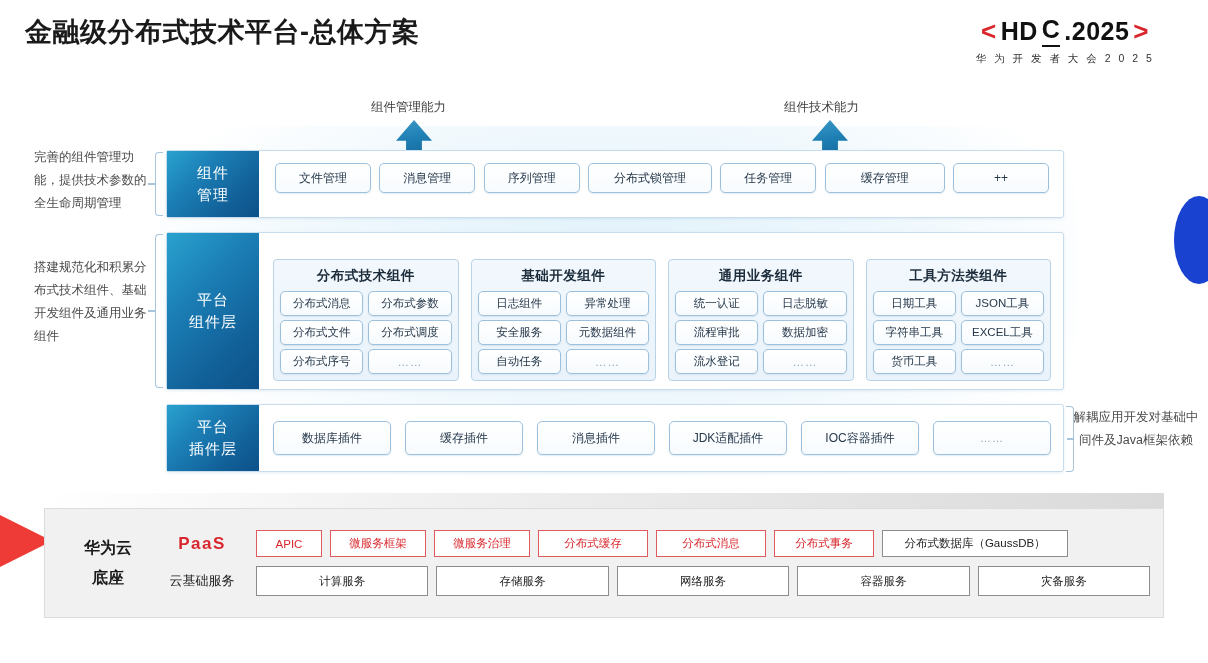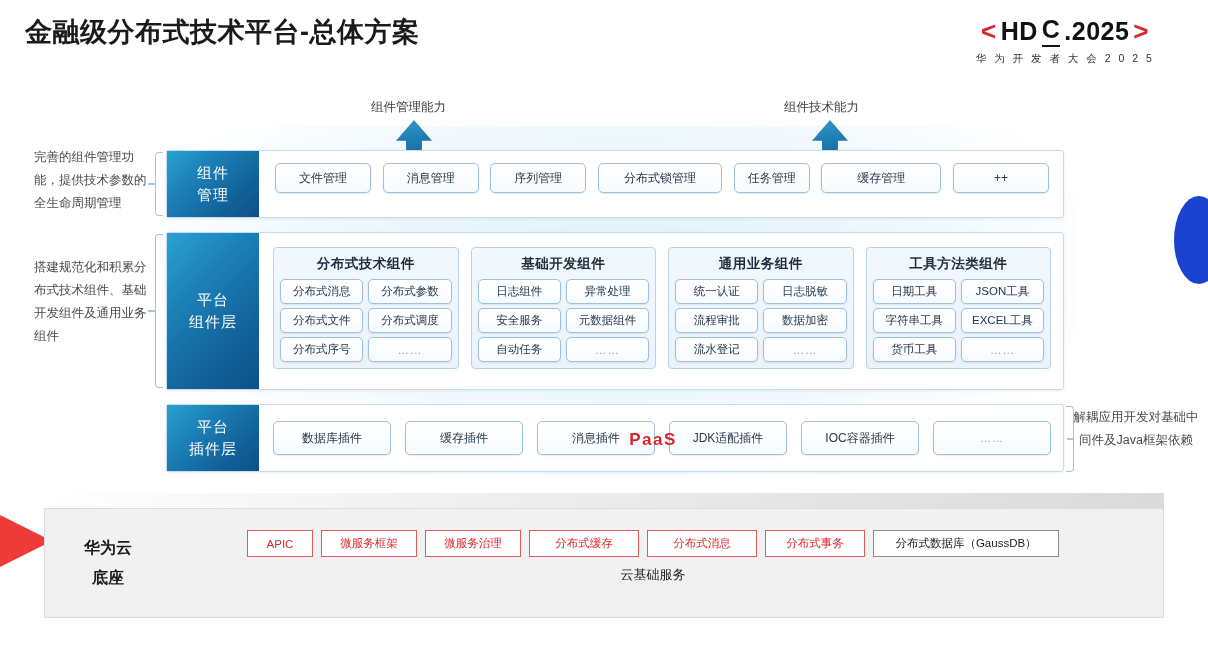--- a/index.html
+++ b/index.html
@@ -97,21 +97,21 @@
   
   #row-mgmt { left: 166px; top: 150px; width: 898px; height: 68px; }
   #row-mgmt .layer-label { width: 92px; height: 100%; }
   #row-mgmt .layer-body { justify-content: space-between; padding: 0 14px 12px 16px; }
   #row-mgmt .pill { height: 30px; }
 
   
   #row-comp { left: 166px; top: 232px; width: 898px; height: 158px; }
   #row-comp .layer-label { width: 92px; height: 100%; }
   #row-comp .layer-body {
-    align-items: center; padding: 2px 12px 8px 14px; gap: 12px;
+    align-items: flex-end; padding: 2px 12px 8px 14px; gap: 12px;
   }
   .group {
     flex: 1 1 0; display: flex; flex-direction: column;
     border: 1px solid #b9d3e6; border-radius: 4px;
     background: linear-gradient(180deg, #f2f8fd 0%, #eaf3fb 100%);
     padding: 0 6px 6px 6px;
   }
   .group-title {
     text-align: center; font-size: 13.5px; font-weight: bold;
     color: #1d2d3c; padding: 7px 0 6px; letter-spacing: 0.5px;
@@ -156,21 +156,21 @@
   .slab-inner {
     position: absolute; left: 60px; top: 515px;
     width: 1090px; height: 96px;
     display: flex; align-items: center;
   }
   .base-title {
     flex: 0 0 96px; text-align: center;
     font-size: 16px; font-weight: bold; color: #1a1a1a; line-height: 1.9;
   }
   .base-rows { flex: 1 1 auto; display: flex; flex-direction: column; gap: 9px; }
-  .base-row { display: flex; align-items: center; gap: 8px; flex-direction: column; }
+  .base-row { display: flex; align-items: center; gap: 8px; }
   .base-row-label {
     flex: 0 0 92px; text-align: center; white-space: nowrap;
   }
   .lbl-paas { font-size: 17px; font-weight: bold; color: #d9262c; letter-spacing: 1.5px; }
   .lbl-cloud { font-size: 13px; color: #1a1a1a; }
   .base-cells { flex: 1 1 auto; display: flex; gap: 8px; }
   .cell {
     height: 27px; display: flex; align-items: center; justify-content: center;
     font-size: 11.5px; white-space: nowrap; background: #ffffff;
   }
@@ -222,21 +222,21 @@
   <div class="layer" id="row-mgmt">
     <div class="layer-label">
       <span>组件</span>
       <span>管理</span>
     </div>
     <div class="layer-body" id="mgmt-body">
         <div class="pill" style="width: 96px;">文件管理</div>
         <div class="pill" style="width: 96px; text-align: right;">消息管理</div>
         <div class="pill" style="width: 96px;">序列管理</div>
         <div class="pill" style="width: 124px;">分布式锁管理</div>
-        <div class="pill" style="width: 76px;">任务管理</div>
+        <div class="pill" style="width: 96px;">任务管理</div>
         <div class="pill" style="width: 120px;">缓存管理</div>
         <div class="pill" style="width: 96px;">++</div>
       </div>
   </div>
 
   <div class="layer" id="row-comp">
     <div class="layer-label">
       <span>平台</span>
       <span>组件层</span>
     </div>
@@ -322,19 +322,20 @@
             <div class="cell red" style="width: 100px;">分布式事务</div>
             <div class="cell grey" style="width: 186px;">分布式数据库（GaussDB）</div>
           </div>
       </div>
       <div class="base-row">
         <div class="base-row-label lbl-cloud">云基础服务</div>
         <div class="base-cells" id="cloud-cells">
             <div class="cell svc">计算服务</div>
             <div class="cell svc">存储服务</div>
             <div class="cell svc">网络服务</div>
+            <div class="cell svc">容器服务</div>
             <div class="cell svc">灾备服务</div>
           </div>
       </div>
     </div>
   </div>
 
 </div>
 
 </body></html>

